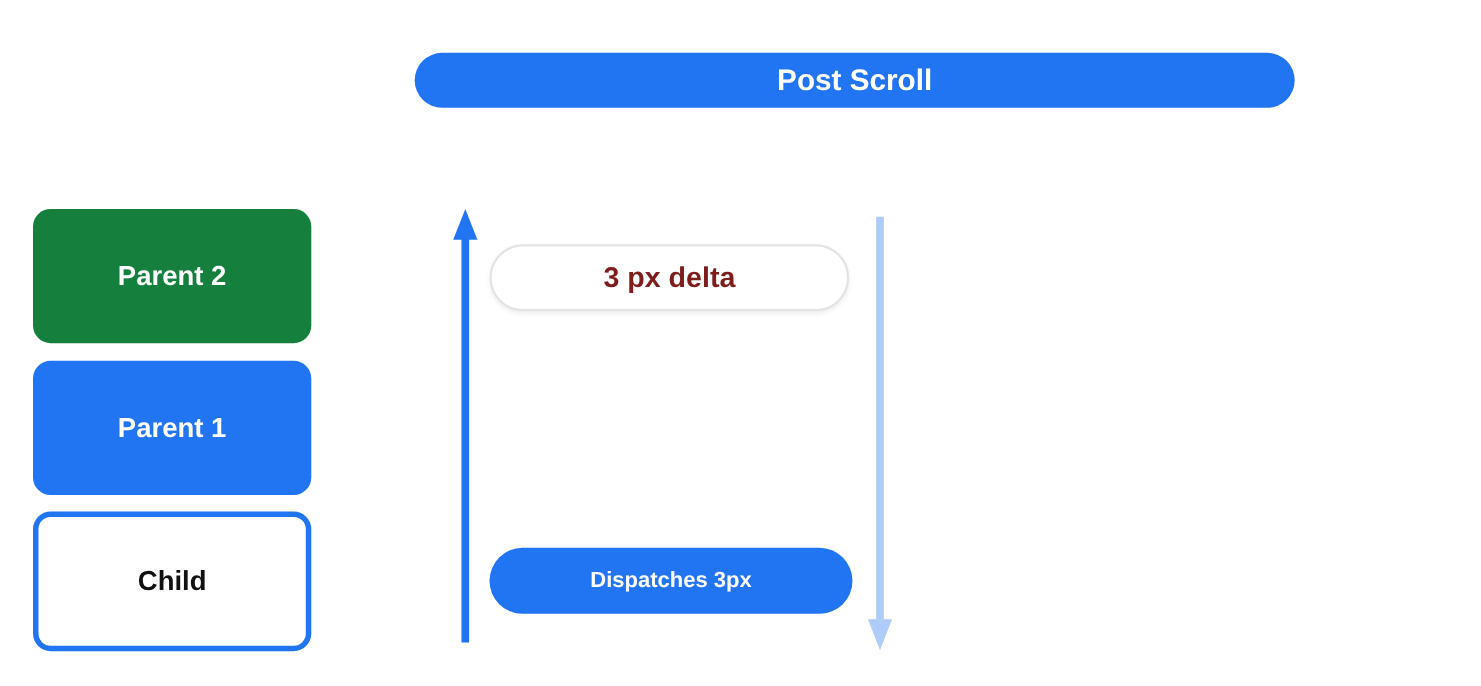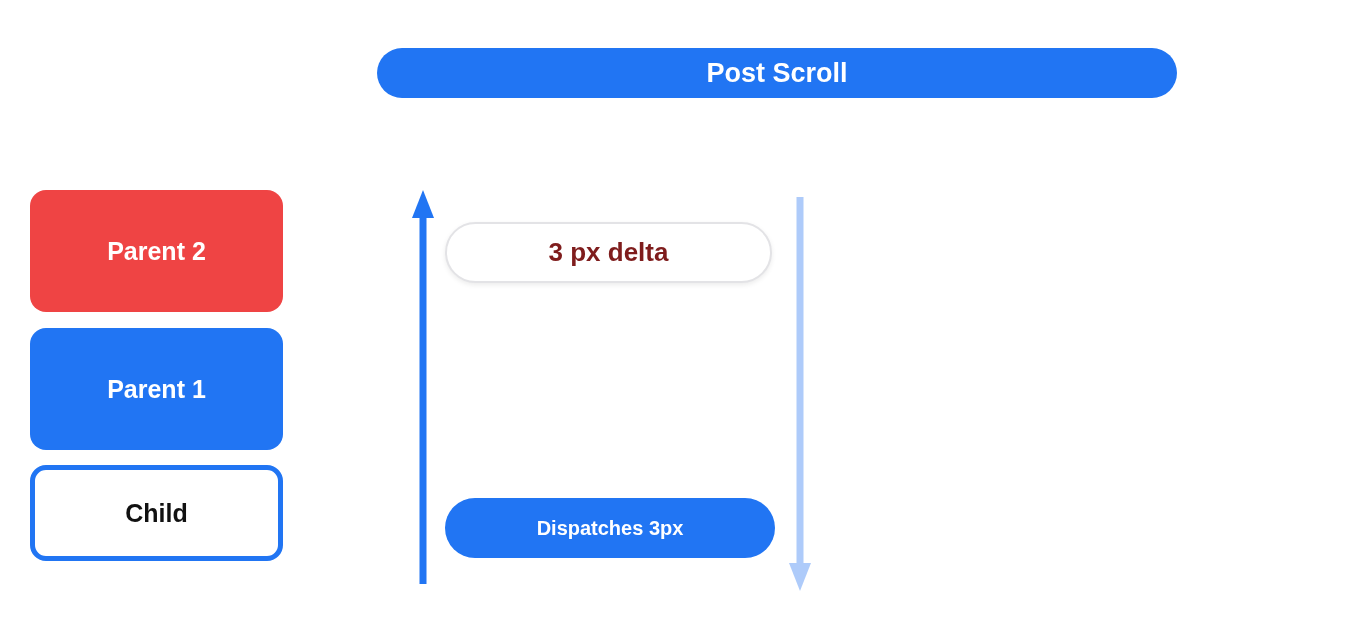--- a/index.html
+++ b/index.html
@@ -35,25 +35,25 @@
     font-size: 27px;
   }
   
   .node {
     left: 30px;
     width: 253px;
     height: 122px;
     border-radius: 16px;
     font-size: 25px;
   }
-  .node-parent2 { top: 190px; background: #ef4444; color: #ffffff; }
+  .node-parent2 { top: 190px; background: #15803d; color: #ffffff; }
   .node-parent1 { top: 328px; background: #2175f3; color: #ffffff; }
   .node-child {
     top: 465px;
-    height: 96px;
+    height: 127px;
     background: #ffffff;
     color: #111111;
     border: 5px solid #2175f3;
   }
   
   .delta-pill {
     left: 445px;
     top: 222px;
     width: 327px;
     height: 61px;

